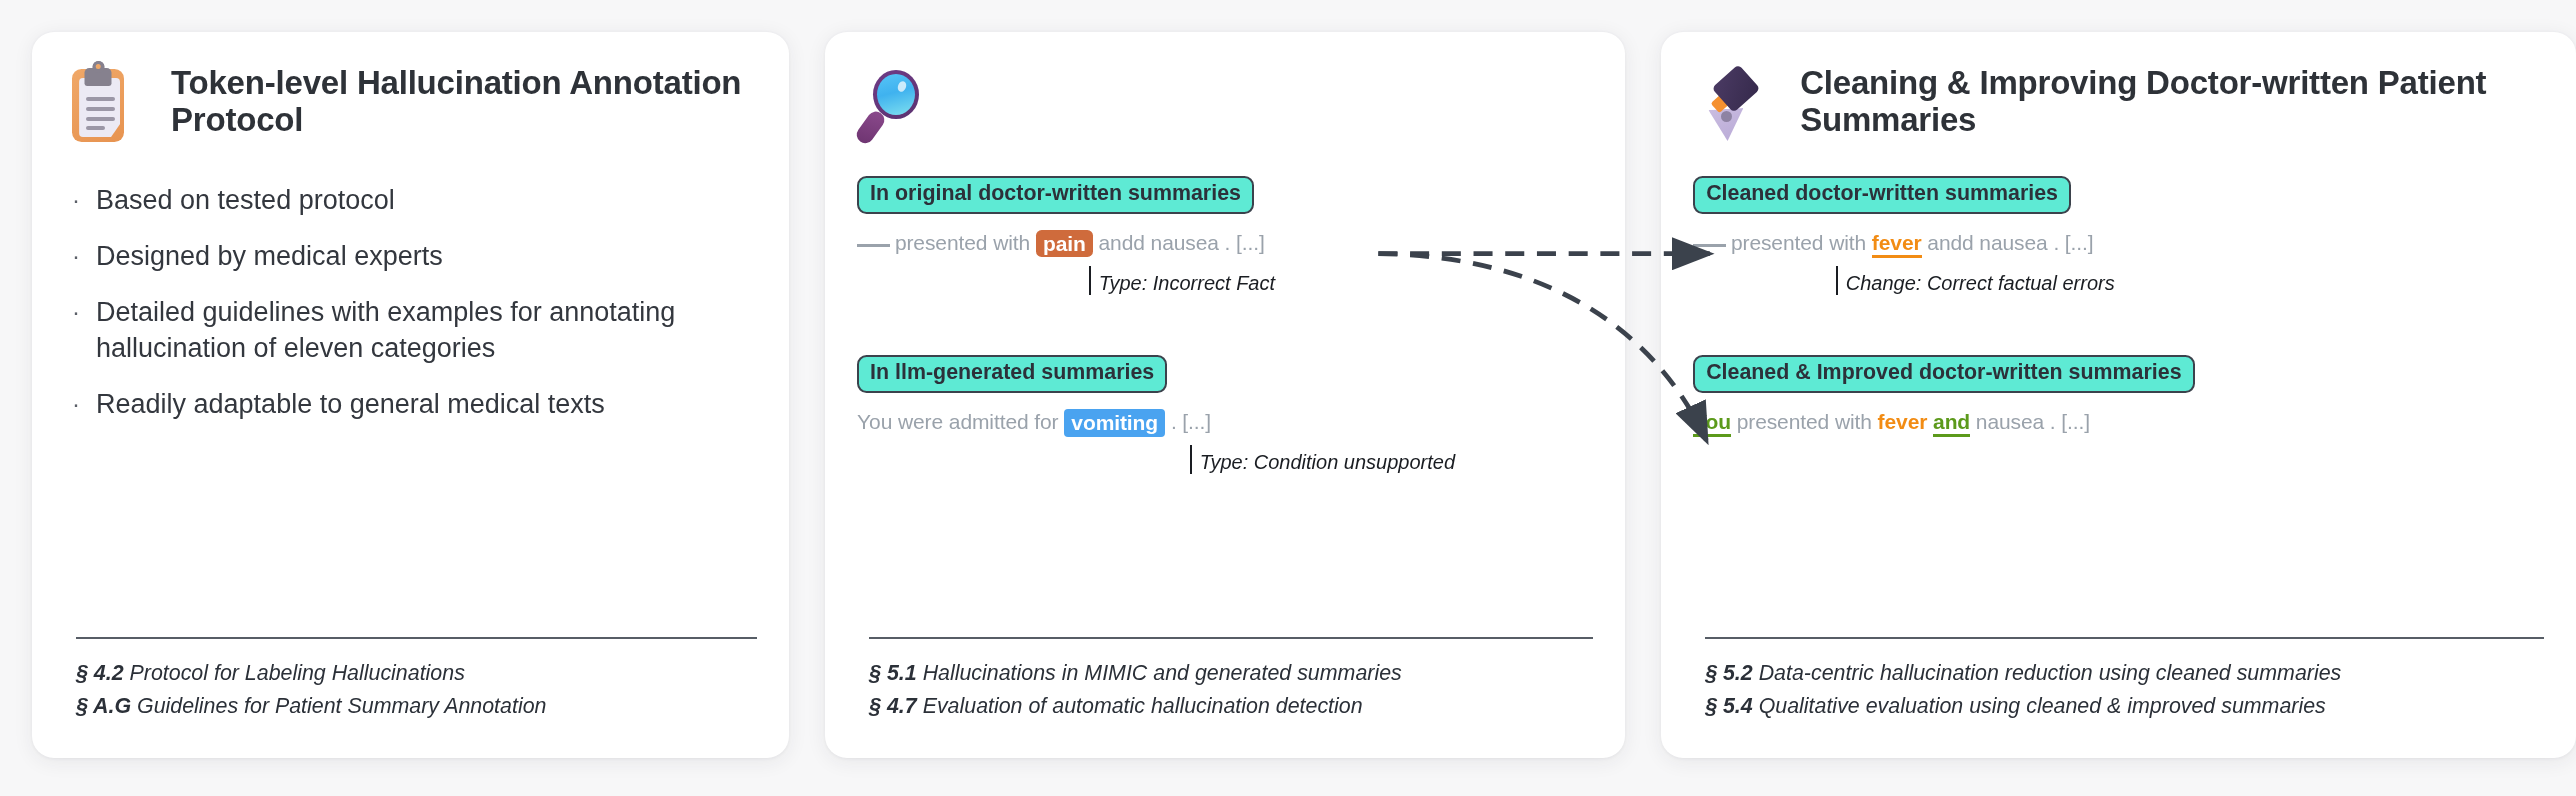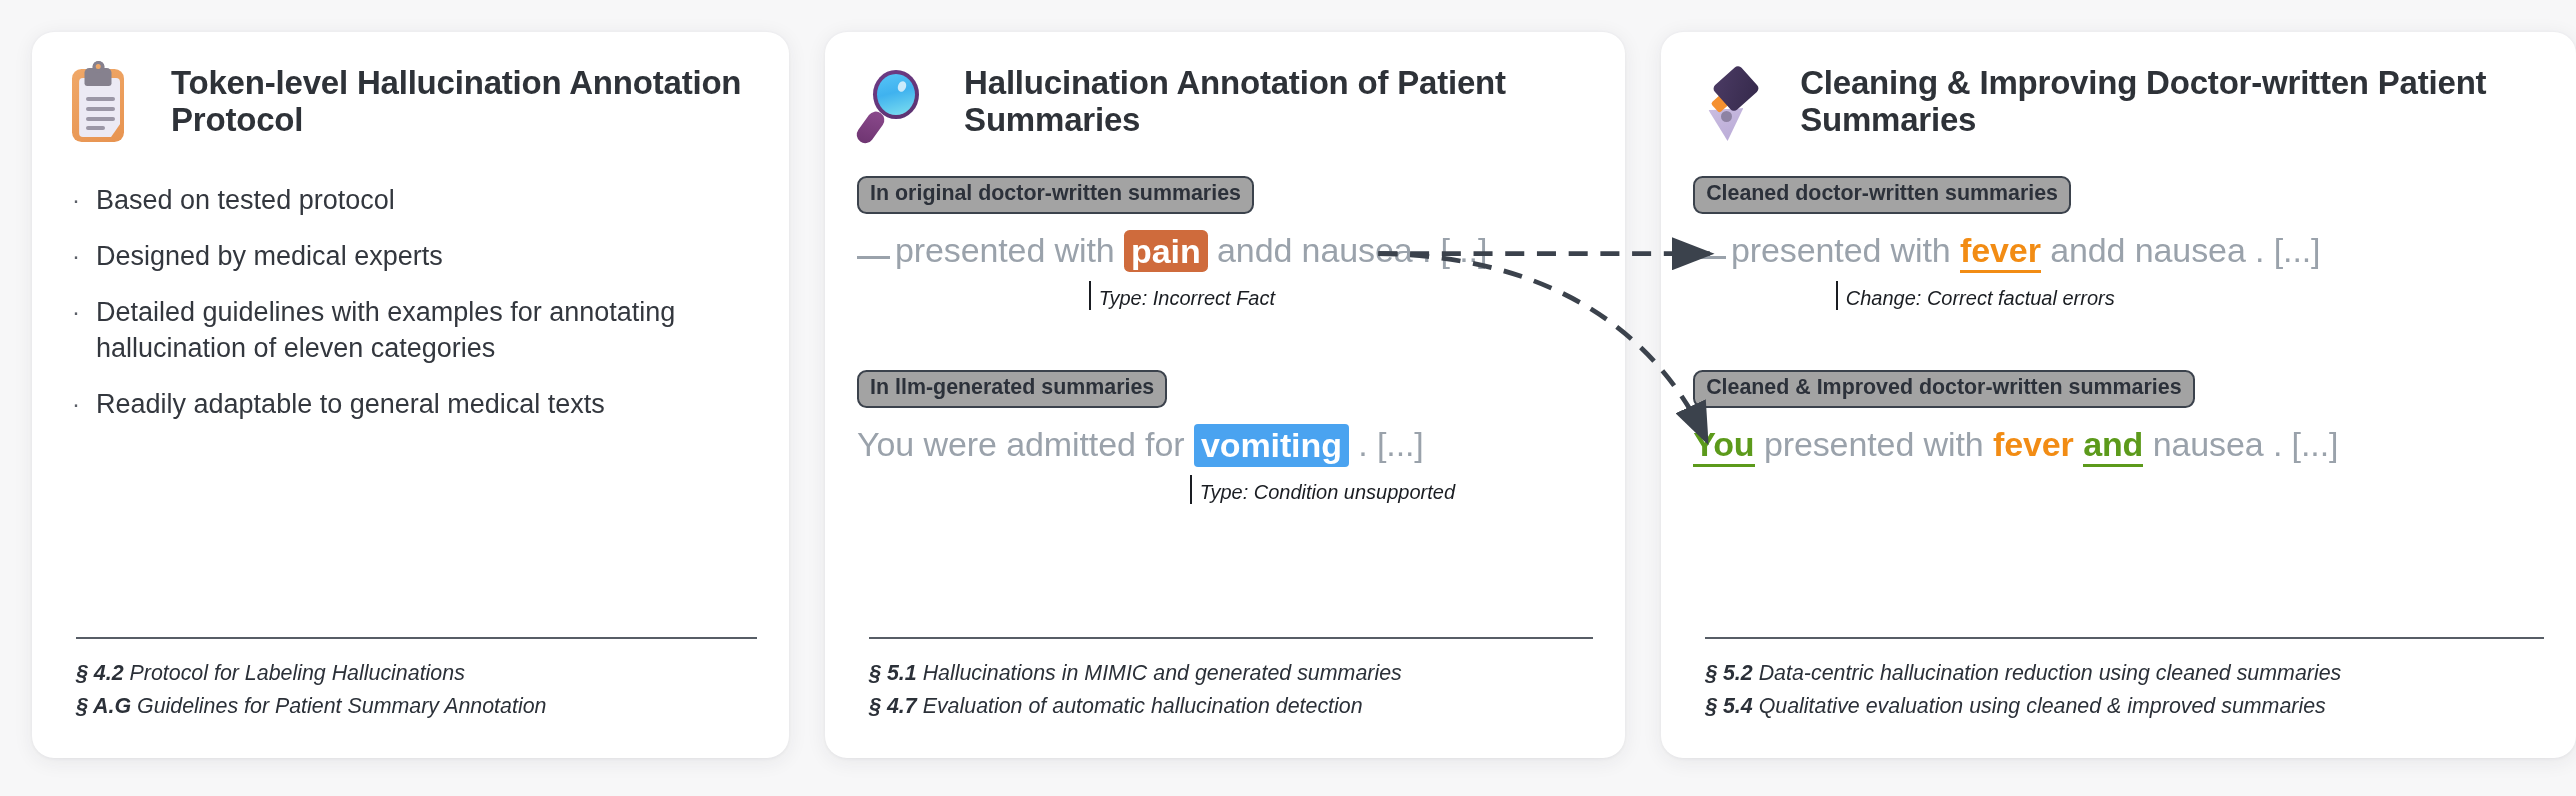--- a/index.html
+++ b/index.html
@@ -88,23 +88,23 @@
   .bullets{margin:32px 0 0 8px;list-style:none;padding:0;}
   .bullets li{display:flex;gap:16px;font-size:27px;line-height:1.32;color:#33373e;
     margin-bottom:20.6px;max-width:634px;}
   .bullets li .dot{flex:0 0 auto;color:#5b6068;font-size:24px;line-height:1.4;}
 
   
   .content{margin-top:25px;position:relative;}
   .tagbox{
     display:inline-block;border:2.4px solid #3b424c;border-radius:9.5px;
     padding:5.6px 11px 7.1px 11px;font-size:21.4px;font-weight:600;color:#2c313a;
-    line-height:1;background:#a3a3a3;white-space:nowrap;
-  }
-  .sentence{font-size:34px;color:#9aa2ab;margin-top:17.4px;white-space:nowrap;letter-spacing:-0.1px;}
+    line-height:1;background:#5eead4;white-space:nowrap;
+  }
+  .sentence{font-size:21px;color:#9aa2ab;margin-top:17.4px;white-space:nowrap;letter-spacing:-0.1px;}
   .blank{display:inline-block;width:33px;border-bottom:3.2px solid #9aa2ab;
     vertical-align:3.2px;margin-right:4.8px;}
   .hl-orange{background:#cf6b3c;color:#fff;font-weight:700;border-radius:5.6px;
     padding:1.6px 7.1px 3.2px 7.1px;}
   .hl-blue{background:#4aa3f0;color:#fff;font-weight:700;border-radius:4px;
     padding:1.6px 7.1px 3.2px 7.1px;}
   .w-orange{color:#f28c14;font-weight:700;}
   .w-orange-u{color:#f28c14;font-weight:700;border-bottom:3.2px solid #f28c14;padding-bottom:0.8px;}
   .w-green-u{color:#5c9a1b;font-weight:700;border-bottom:3.2px solid #5c9a1b;padding-bottom:0.8px;}
 
@@ -188,21 +188,20 @@
       <div class="icon-wrap">
         <div class="magnifier">
           <div class="handle"></div>
           <div class="ring">
               <div class="lens">
                 <div class="glint"></div>
               </div>
             </div>
         </div>
       </div>
-      <div class="card-title">Hallucination Annotation of Patient Summaries</div>
     </div>
 
     <div class="content">
       <div class="tagbox">In original doctor-written summaries</div>
       <div class="sentence">
         <span class="blank"></span><span>presented with </span><span class="hl-orange">pain</span><span> andd nausea . [...]</span>
       </div>
       <div class="indent-1">
         <div class="annot">
           <span class="tick"></span>

